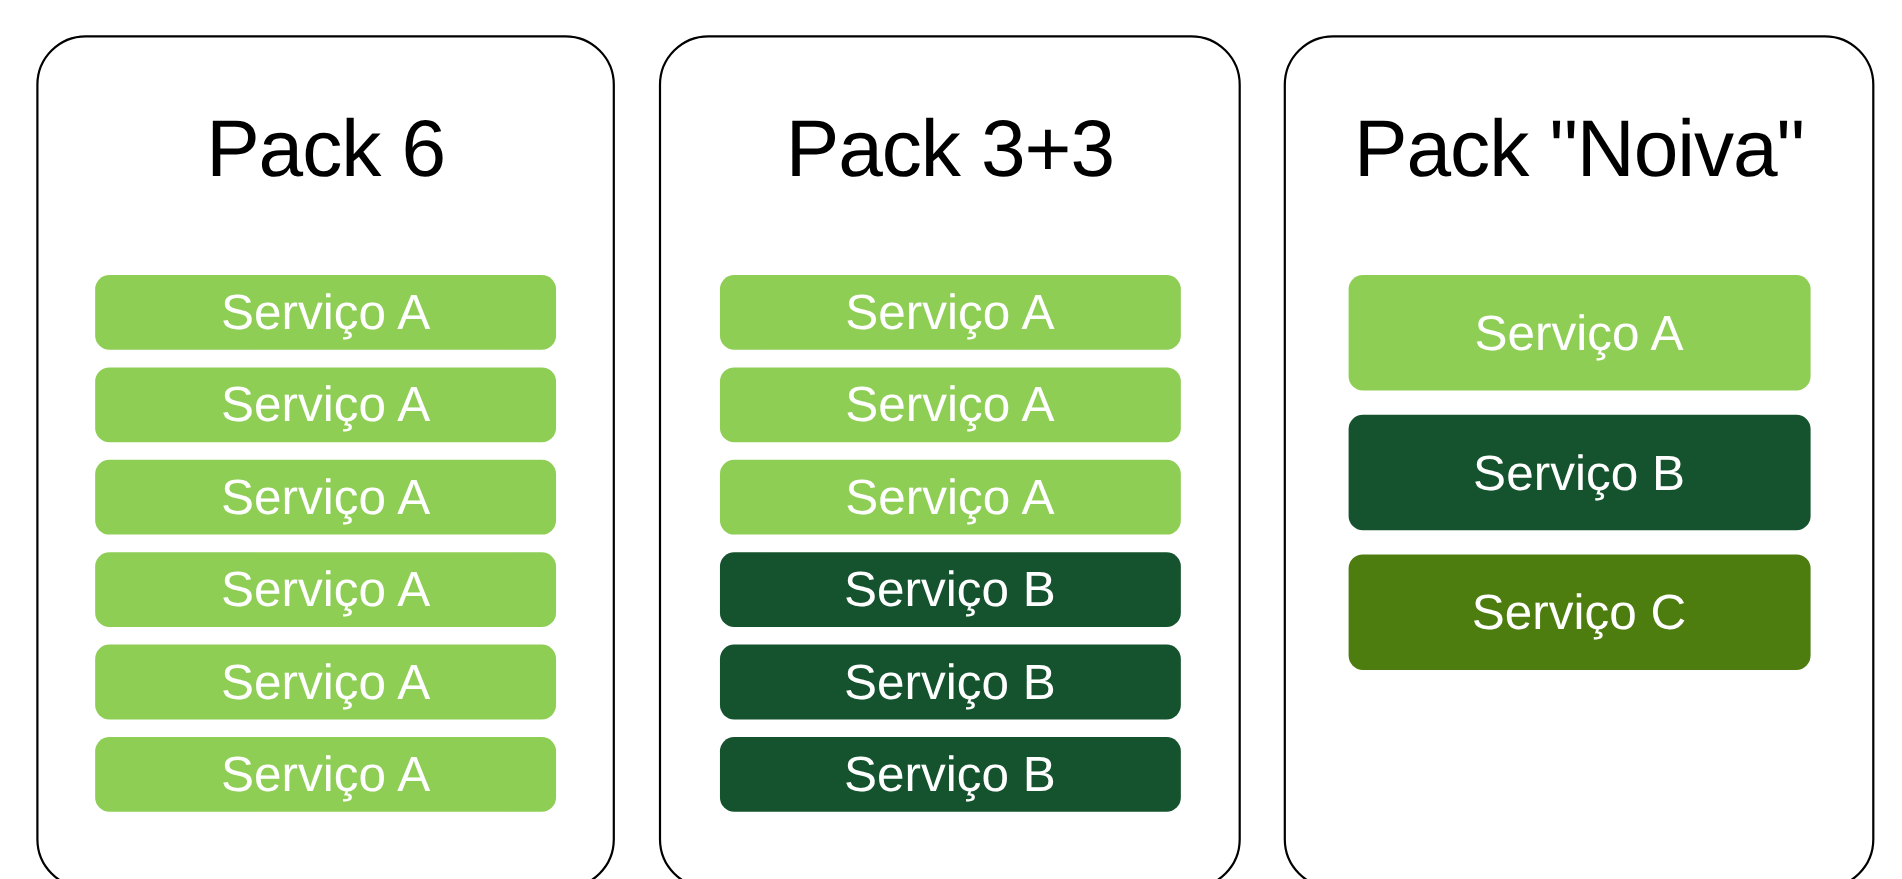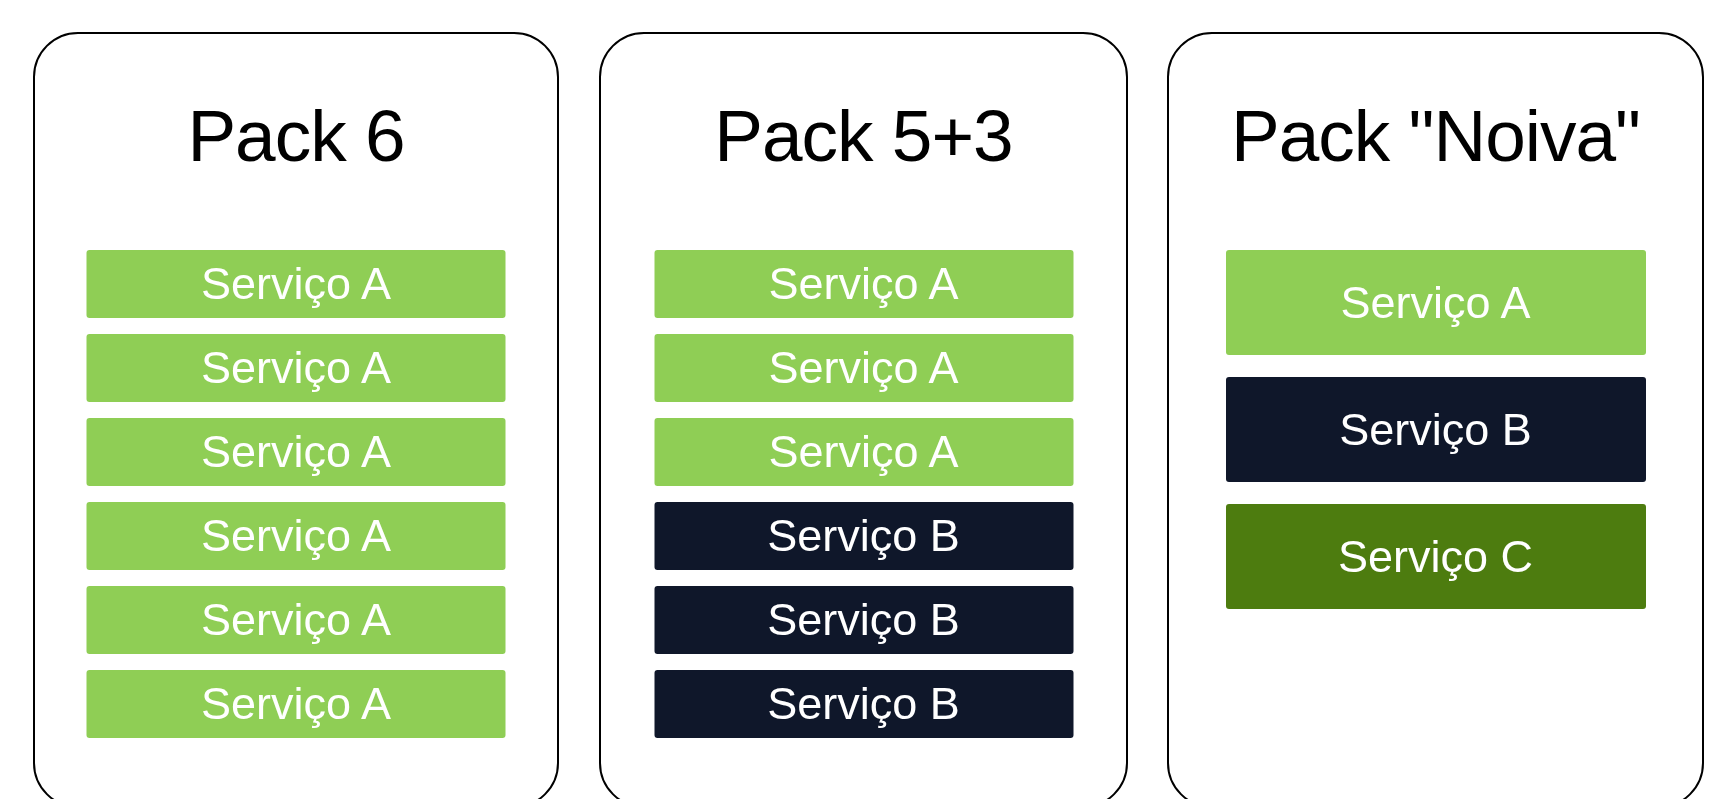--- a/index.html
+++ b/index.html
@@ -40,38 +40,38 @@
     top: 216px;
     left: 50%;
     transform: translateX(-50%);
     display: flex;
     flex-direction: column;
   }
   .bars-small { gap: 16px; }   
   .bars-large { gap: 22px; }   
 
   .bar {
-    border-radius: 3px;
+    border-radius: 13px;
     display: flex;
     align-items: center;
     justify-content: center;
   }
   .bars-small .bar { width: 419px; height: 68px;  }
   .bars-large .bar { width: 420px; height: 105px; }
 
   .bar-label {
     color: #ffffff;
     font-size: 45px;
     font-weight: 400;
     letter-spacing: 0;
     white-space: nowrap;
   }
 
   .clr-green  { background: #8FCE55; }
-  .clr-yellow { background: #0f172a; }
+  .clr-yellow { background: #14532d; }
   .clr-pink   { background: #4d7c0f; }
   .clr-blue   { background: #41BFD9; }
 </style>
 </head>
 <body>
 
 <div class="canvas">
 
   <section class="card card-1">
     <h2 class="card-title">Pack 6</h2>
@@ -91,21 +91,21 @@
       <div class="bar clr-green">
         <span class="bar-label">Serviço A</span>
       </div>
       <div class="bar clr-green">
         <span class="bar-label">Serviço A</span>
       </div>
     </div>
   </section>
 
   <section class="card card-2">
-    <h2 class="card-title">Pack 5+3</h2>
+    <h2 class="card-title">Pack 3+3</h2>
     <div class="bars bars-small">
       <div class="bar clr-green">
         <span class="bar-label">Serviço A</span>
       </div>
       <div class="bar clr-green">
         <span class="bar-label">Serviço A</span>
       </div>
       <div class="bar clr-green">
         <span class="bar-label">Serviço A</span>
       </div>

